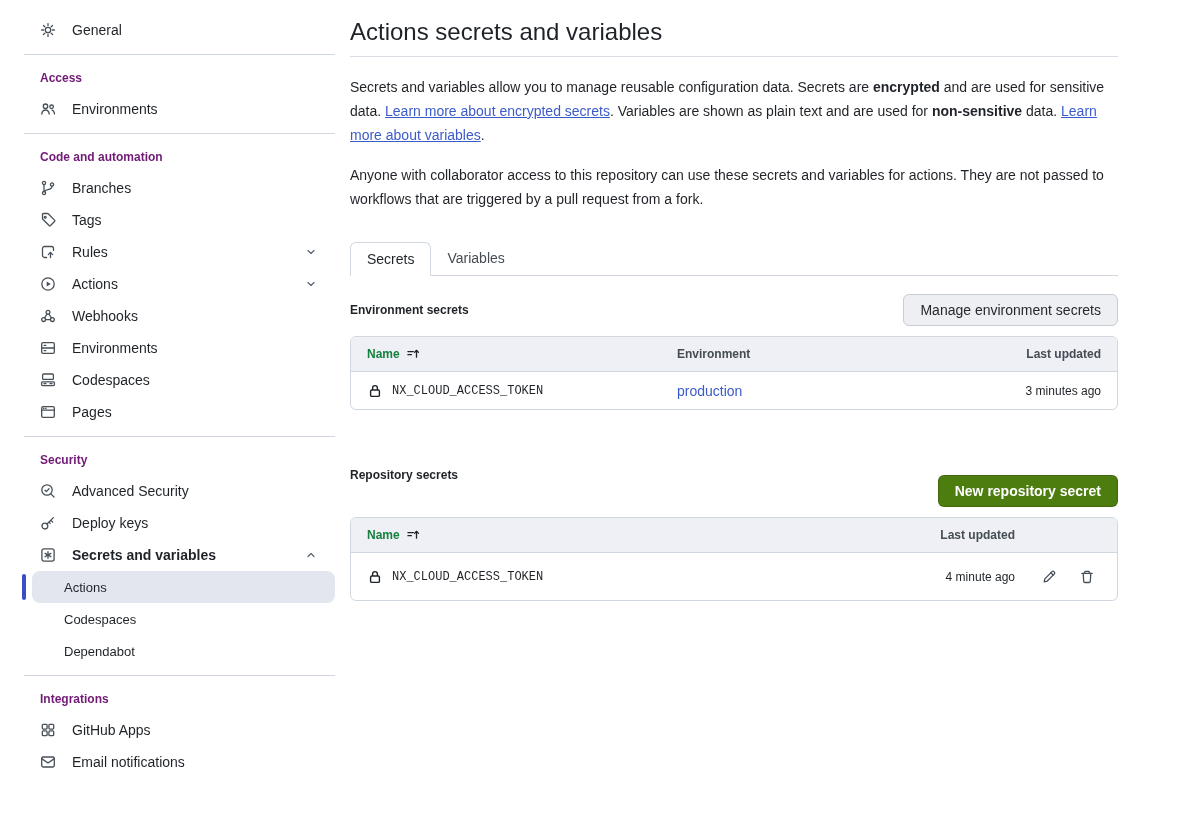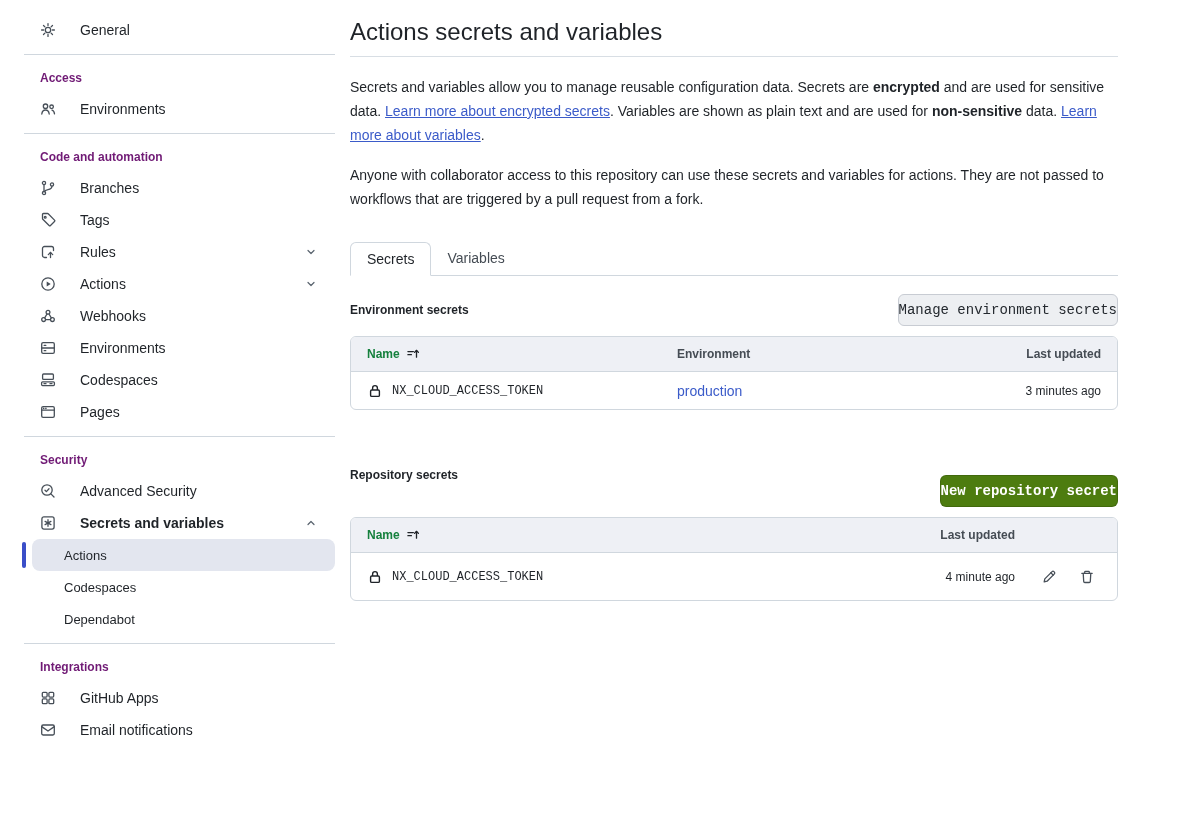--- a/index.html
+++ b/index.html
@@ -7,21 +7,21 @@
   body {
     width:1177px; height:837px; background:#ffffff;
     font-family:"Liberation Sans", sans-serif; color:#1f2328;
     display:flex; overflow:hidden;
   }
 
   
   .sidebar { width:335px; flex:none; padding-top:14px; }
   .nav { padding-left:24px; }
   .nav-item {
-    display:flex; align-items:center; height:32px; gap:24px;
+    display:flex; align-items:center; height:32px; gap:16px;
     padding:0 18px 0 16px; font-size:14px; border-radius:6px; cursor:pointer;
   }
   .nav-item .icon { width:16px; height:16px; color:#474f58; display:flex; flex:none; }
   .nav-item .chev { margin-left:auto; color:#59636e; display:flex; }
   .nav-item.bold-item { font-weight:700; }
   .nav-header {
     height:30px; display:flex; align-items:center; padding-left:16px;
     font-size:12px; font-weight:700; color:#701a75; 
   }
   .nav-divider { border:none; border-top:1px solid #d0d7de; margin:8px 0; }
@@ -50,23 +50,23 @@
   .tab-active {
     border:1px solid #d0d7de; border-bottom:1px solid #ffffff;
     border-radius:6px 6px 0 0; background:#fff; margin-bottom:-1px; color:#1f2328;
   }
   .tab-inactive { color:#454c54; }
 
   .section-head { display:flex; align-items:center; justify-content:space-between; margin:18px 0 10px; }
   .section-title { font-size:12px; font-weight:700; }
 
   .btn {
-    font-size:14px; border-radius:6px; height:32px; padding:0 0;
+    font-size:14px; border-radius:6px; height:32px; padding:0 16px;
     display:inline-flex; align-items:center; cursor:pointer; border:1px solid;
-    font-family:Liberation Mono, monospace;
+    font-family:Liberation Sans, sans-serif;
   }
   .btn-default { background:#edeff2; border-color:#c8ccd3; color:#24292f; font-weight:500; }
   .btn-primary { background:#4d7c0f; border-color:rgba(0,0,0,0.15); color:#ffffff; font-weight:700;margin-top:33px; }
 
   .table { border:1px solid #d0d7de; border-radius:6px; overflow:hidden; background:#fff; }
   .t-head {
     background:#eef0f5; display:grid; align-items:center; height:34px;
     padding:0 16px; font-size:12px; font-weight:700; color:#454c54;
   }
   .t-row { display:grid; align-items:center; border-top:1px solid #d0d7de; padding:0 16px; }
@@ -228,20 +228,29 @@
       <span class="icon">
         <svg width="16" height="16" viewBox="0 0 16 16" fill="none" stroke="currentColor" stroke-width="1.3" stroke-linecap="round" stroke-linejoin="round">
             <circle cx="7" cy="7" r="5.2"></circle>
             <path d="M10.9 10.9L14 14"></path>
             <path d="M5 7.2l1.4 1.4 2.6-2.8"></path>
           </svg>
       </span>
       <span>Advanced Security</span>
     </div>
 
+    <div class="nav-item">
+      <span class="icon">
+        <svg width="16" height="16" viewBox="0 0 16 16" fill="none" stroke="currentColor" stroke-width="1.3" stroke-linecap="round">
+            <circle cx="4.9" cy="11.1" r="2.9"></circle>
+            <path d="M7 9l6.4-6.4M10.8 5.2l1.9 1.9M8.9 7.1l1.3 1.3"></path>
+          </svg>
+      </span>
+      <span>Deploy keys</span>
+    </div>
 
     <div class="nav-item bold-item">
       <span class="icon">
         <svg width="16" height="16" viewBox="0 0 16 16" fill="none" stroke="currentColor" stroke-width="1.3" stroke-linecap="round" stroke-linejoin="round">
             <rect x="1.9" y="1.9" width="12.2" height="12.2" rx="2"></rect>
             <path d="M8 4.7v6.6M5.1 6.4l5.8 3.2M10.9 6.4L5.1 9.6"></path>
           </svg>
       </span>
       <span>Secrets and variables</span>
       <span class="chev">

